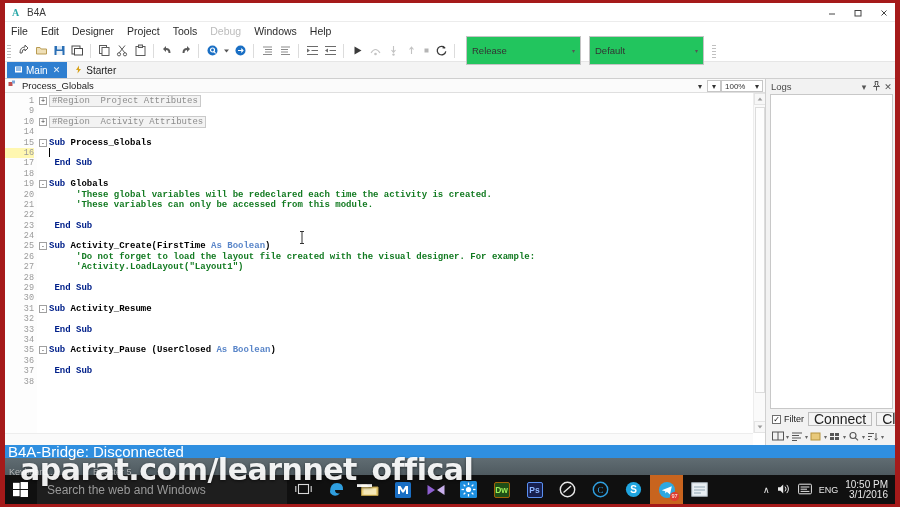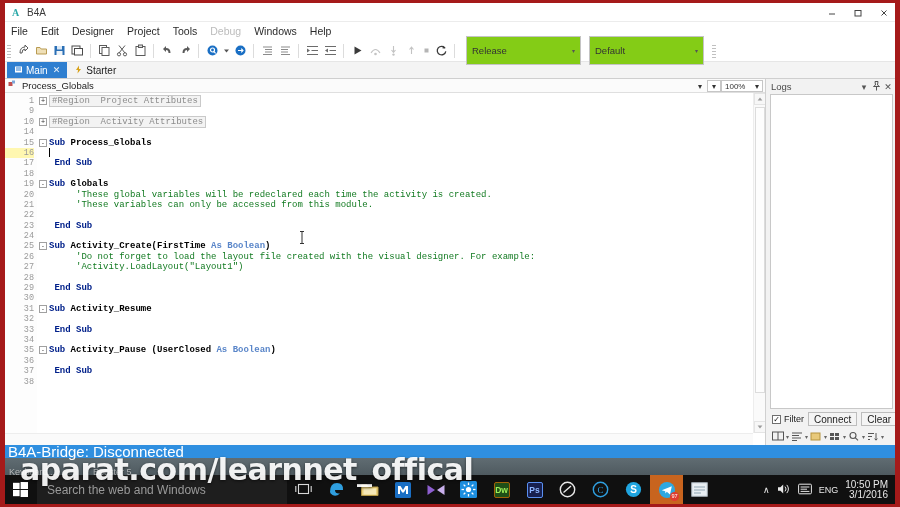--- a/index.html
+++ b/index.html
@@ -73,21 +73,21 @@
     height:22px; background:#ffffff; display:flex; align-items:center;
     padding-left:4px; border-bottom:1px solid #e6e6e6; gap:2px;
   }
   .tb { width:16px; height:17px; display:flex; align-items:center; justify-content:center; }
   .tb svg { display:block; }
   .tbsep { width:1px; height:14px; background:#dcdcdc; margin:0 3px; }
   .grip { width:4px; height:14px; margin-right:2px;
           background-image: radial-gradient(#c0c0c0 40%, transparent 41%);
           background-size:2px 3px; }
   .combo {
-    height:29px; border:1px solid #c4c4c4; background:#84cc16;
+    height:29px; border:1px solid #c4c4c4; background:#22c55e;
     font-size:9.5px; color:#333; display:flex; align-items:center;
     padding:0 2px 0 5px; position:relative;
   }
   .combo .cv { flex:1; }
   .combo .carrow { font-size:6px; color:#555; padding:0 3px; }
   .combo.release { width:115px; margin-left:6px; }
   .combo.default { width:115px; margin-left:6px; }
 
   
   .tabrow {
@@ -132,21 +132,21 @@
   }
   .ln, .fl, .cl { height:10.4px; line-height:10.4px; white-space:pre; }
   .fold {
     width:8px; height:8px; border:1px solid #a0a0a0; background:#fff;
     font-size:7px; line-height:6px; text-align:center; color:#333;
     margin-left:2px; position:relative; top:1px;
   }
   .cl .kw { color:#00208a; font-weight:bold; }
   .cl .kw2 { color:#5a86c9; }
   .cl .nm { color:#000; font-weight:bold; }
-  .cl .cm { color:#127a21; }
+  .cl .cm { color:#127a21;font-weight:bold; }
   .cl .reg {
     color:#8c8c8c; background:#f3f3f3; border:1px solid #c9c9c9;
     padding:0 2px;
   }
   .cl .vbar { color:#b9c6e0; }
   .cur-hl { background:#fff7b0; }
   .caret {
     display:inline-block; width:1px; height:9px; background:#000;
     vertical-align:-1px;
   }
@@ -177,21 +177,21 @@
   .logshdr .lt { flex:1; }
   .logshdr .hico { width:12px; text-align:center; font-size:9px; color:#555; }
   .logsbox { flex:1; margin:0 4px; background:#fff; border:1px solid #c8c8c8; }
   .logsctl {
     height:18px; display:flex; align-items:center; gap:4px; padding:2px 4px 0 6px;
   }
   .lchk { display:flex; align-items:center; gap:3px; font-size:9px; color:#222; }
   .lbox { width:9px; height:9px; border:1px solid #6f6f6f; background:#fff;
           font-size:8px; line-height:8px; text-align:center; color:#111; }
   .lbtn {
-    height:14px; border:1px solid #bdbdbd; background:#f4f4f4; font-size:10px;
+    height:14px; border:1px solid #bdbdbd; background:#f4f4f4; font-size:14px;
     color:#222; padding:0 5px; display:flex; align-items:center;
   }
   .lbtn.dim { color:#b5b5b5; border-color:#e0e0e0; background:#f6f6f6; }
   .logsicons {
     height:18px; display:flex; align-items:center; gap:2px; padding-left:6px;
   }
   .lico { display:flex; align-items:center; gap:1px; }
   .lico .ca { font-size:6px; color:#666; }
 
   

